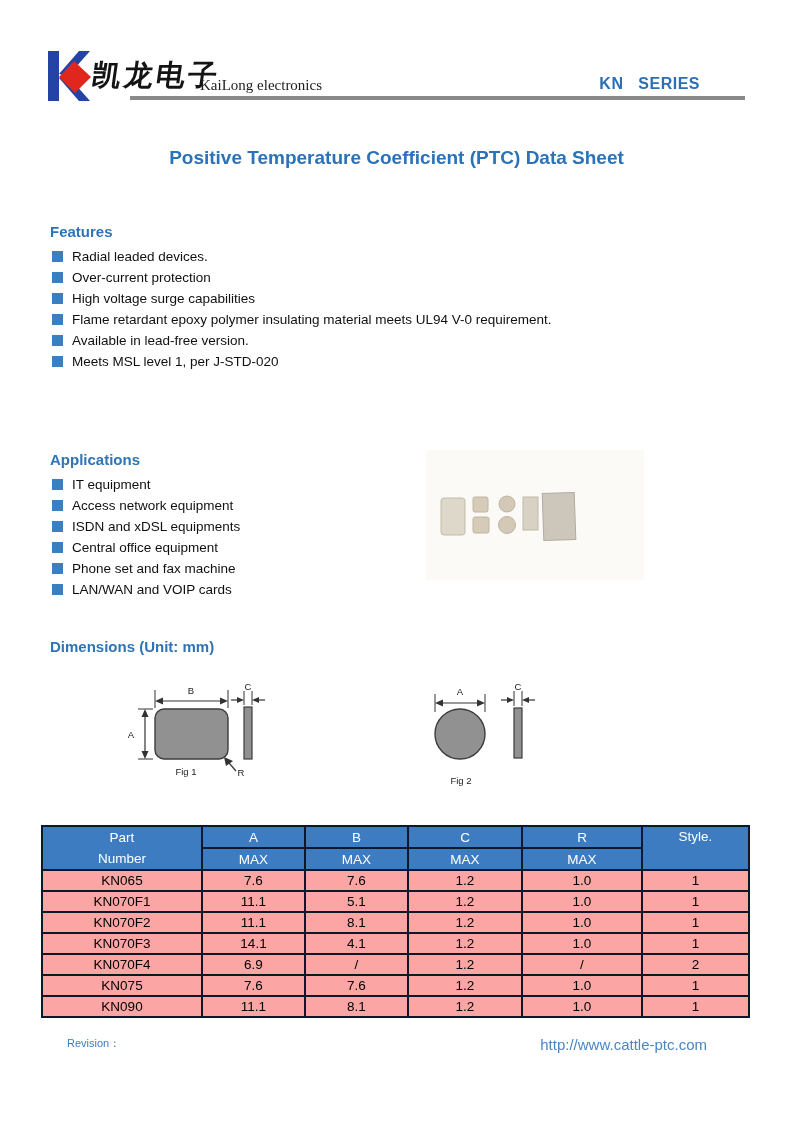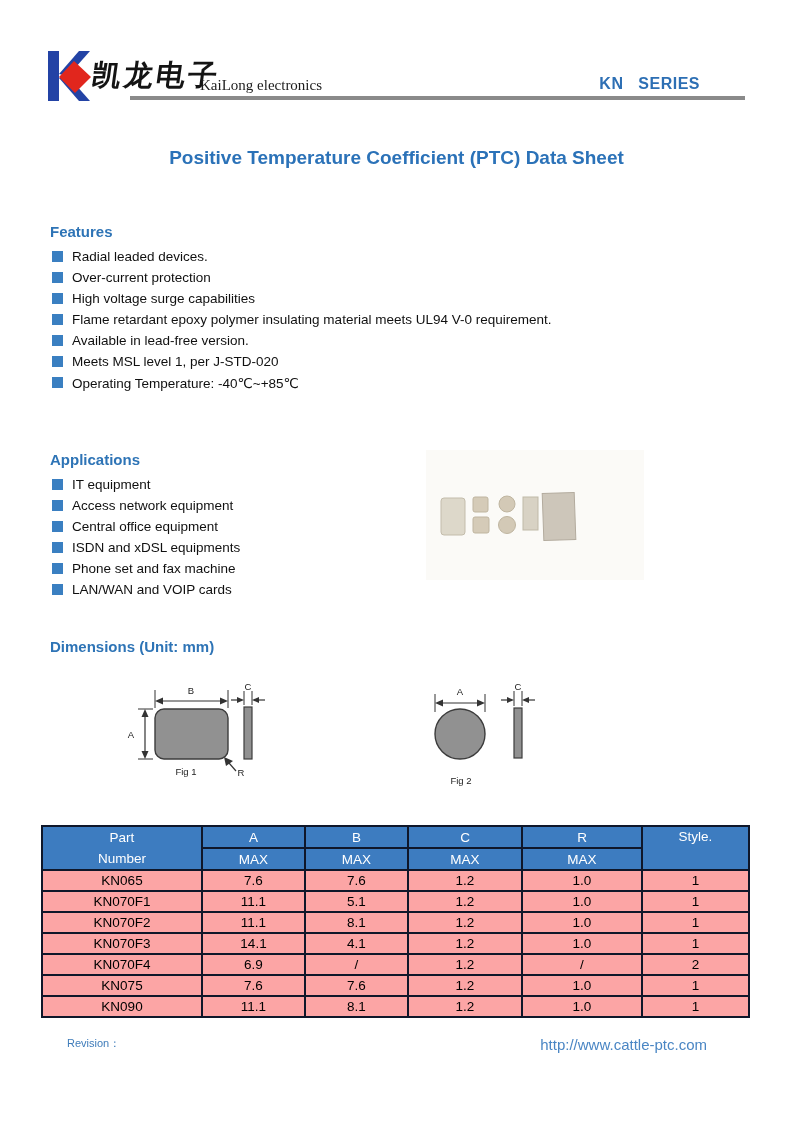--- a/index.html
+++ b/index.html
@@ -108,43 +108,39 @@
         <span class="li-text">Flame retardant epoxy polymer insulating material meets UL94 V-0 requirement.</span>
       </li>
     <li>
         <span class="bullet"></span>
         <span class="li-text">Available in lead-free version.</span>
       </li>
     <li>
         <span class="bullet"></span>
         <span class="li-text">Meets MSL level 1, per J-STD-020</span>
       </li>
-    <li>
-        <span class="bullet"></span>
-        <span class="li-text">Operating Temperature: -40℃~+85℃</span>
-      </li>
   </ul>
 
   <div class="sec-head" id="applications-head">Applications</div>
   <ul class="bullet-list" id="applications-list">
     <li>
         <span class="bullet"></span>
         <span class="li-text">IT equipment</span>
       </li>
     <li>
         <span class="bullet"></span>
         <span class="li-text">Access network equipment</span>
       </li>
     <li>
         <span class="bullet"></span>
+        <span class="li-text">ISDN and xDSL equipments</span>
+      </li>
+    <li>
+        <span class="bullet"></span>
         <span class="li-text">Central office equipment</span>
-      </li>
-    <li>
-        <span class="bullet"></span>
-        <span class="li-text">ISDN and xDSL equipments</span>
       </li>
     <li>
         <span class="bullet"></span>
         <span class="li-text">Phone set and fax machine</span>
       </li>
     <li>
         <span class="bullet"></span>
         <span class="li-text">LAN/WAN and VOIP cards</span>
       </li>
   </ul>

